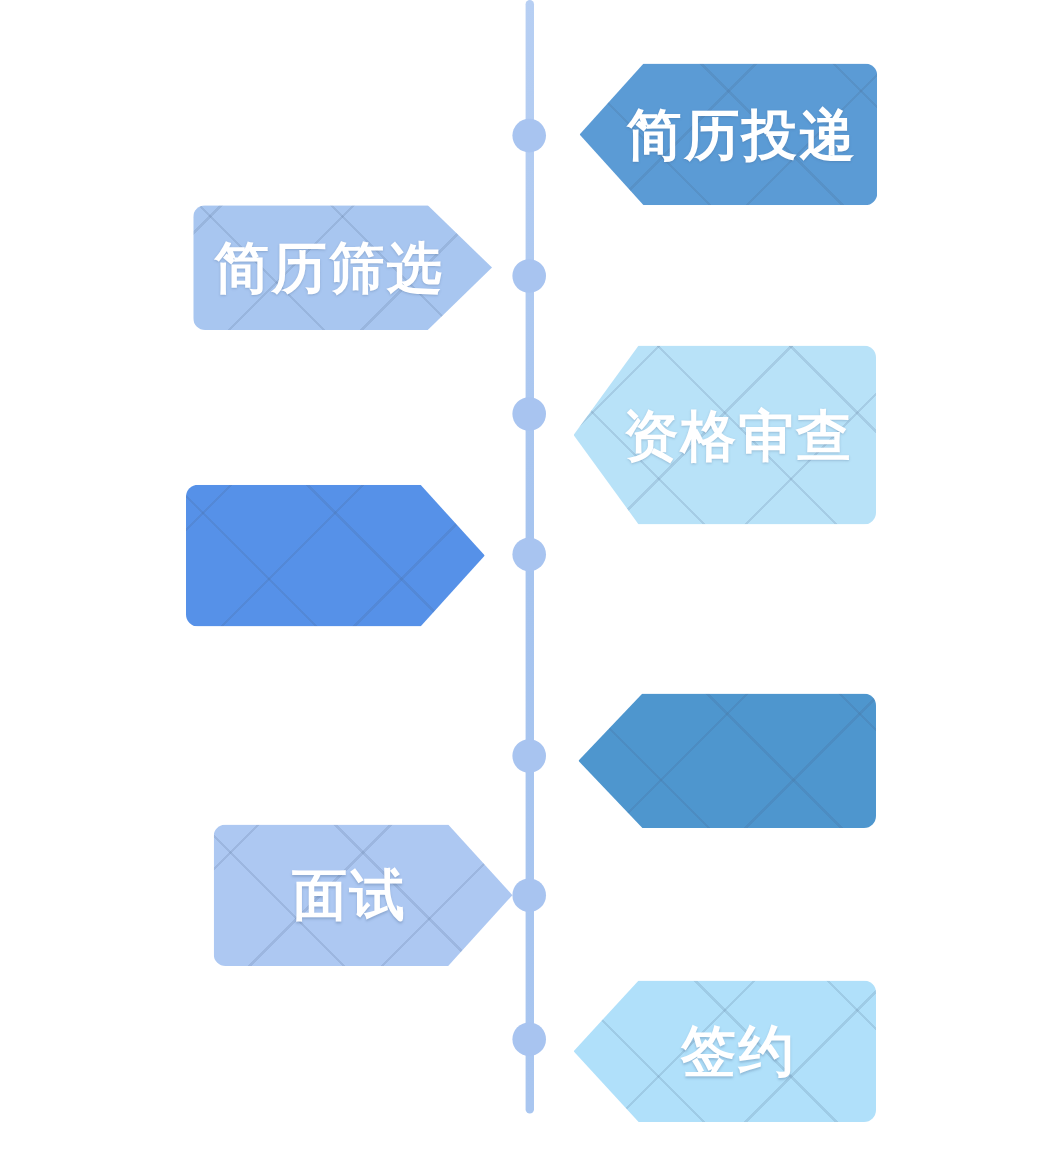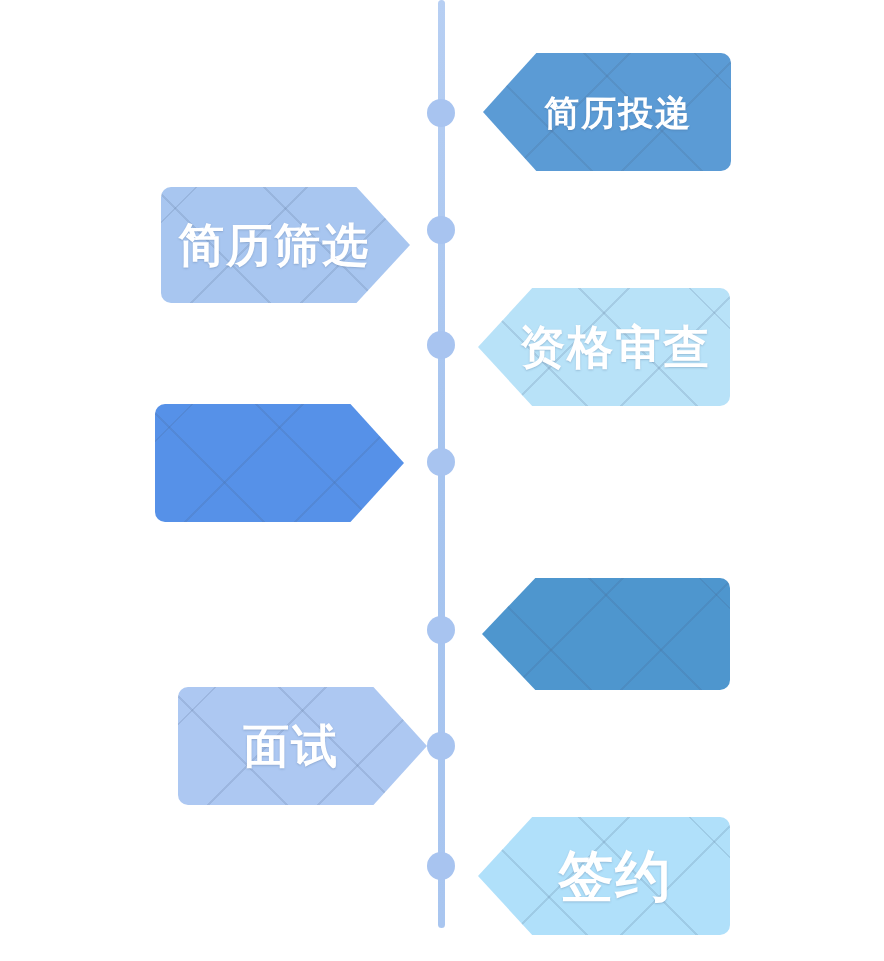--- a/index.html
+++ b/index.html
@@ -126,45 +126,45 @@
       <div class="timeline-dot" style="left: 441px; top: 462px; width: 28px; height: 28px; margin-left: -14px; margin-top: -14px; background: rgb(168, 196, 240);"></div>
       <div class="timeline-dot" style="left: 441px; top: 630px; width: 28px; height: 28px; margin-left: -14px; margin-top: -14px; background: rgb(168, 196, 240);"></div>
       <div class="timeline-dot" style="left: 441px; top: 746px; width: 28px; height: 28px; margin-left: -14px; margin-top: -14px; background: rgb(168, 196, 240);"></div>
       <div class="timeline-dot" style="left: 441px; top: 866px; width: 28px; height: 28px; margin-left: -14px; margin-top: -14px; background: rgb(168, 196, 240);"></div>
     </div>
 
   <div id="stages-layer">
       <div class="stage dir-left" style="left: 483px; top: 53px; width: 248px; height: 118px;">
         <div class="face" style="background: rgb(91, 155, 213);"></div>
         <div class="texture"></div>
-        <div class="label" style="font-size: 35px;">简历投递</div>
+        <div class="label" style="font-size: 46px;">简历投递</div>
       </div>
-      <div class="stage dir-right" style="left: 161px; top: 171px; width: 249px; height: 116px; margin-top: 16px;">
+      <div class="stage dir-right" style="left: 161px; top: 171px; width: 249px; height: 104px;">
         <div class="face" style="background: rgb(168, 198, 240);"></div>
         <div class="texture"></div>
         <div class="label" style="font-size: 46px;">简历筛选</div>
       </div>
-      <div class="stage dir-left" style="left: 478px; top: 288px; width: 252px; height: 118px;">
+      <div class="stage dir-left" style="left: 478px; top: 288px; width: 252px; height: 149px;">
         <div class="face" style="background: rgb(184, 226, 248);"></div>
         <div class="texture"></div>
         <div class="label" style="font-size: 46px;">资格审查</div>
       </div>
       <div class="stage dir-right" style="left: 155px; top: 404px; width: 249px; height: 118px;">
         <div class="face" style="background: rgb(86, 145, 232);"></div>
         <div class="texture"></div>
       </div>
       <div class="stage dir-left" style="left: 482px; top: 578px; width: 248px; height: 112px;">
         <div class="face" style="background: rgb(78, 150, 206);"></div>
         <div class="texture"></div>
       </div>
       <div class="stage dir-right" style="left: 159px; top: 687px; width: 249px; height: 118px; margin-left: 19px;">
         <div class="face" style="background: rgb(173, 200, 242);"></div>
         <div class="texture"></div>
         <div class="label" style="font-size: 46px;">面试</div>
       </div>
       <div class="stage dir-left" style="left: 478px; top: 817px; width: 252px; height: 118px;">
         <div class="face" style="background: rgb(176, 224, 250);"></div>
         <div class="texture"></div>
-        <div class="label" style="font-size: 55px;">签约</div>
+        <div class="label" style="font-size: 46px;">签约</div>
       </div>
     </div>
 
 </div>
 
 </body></html>

